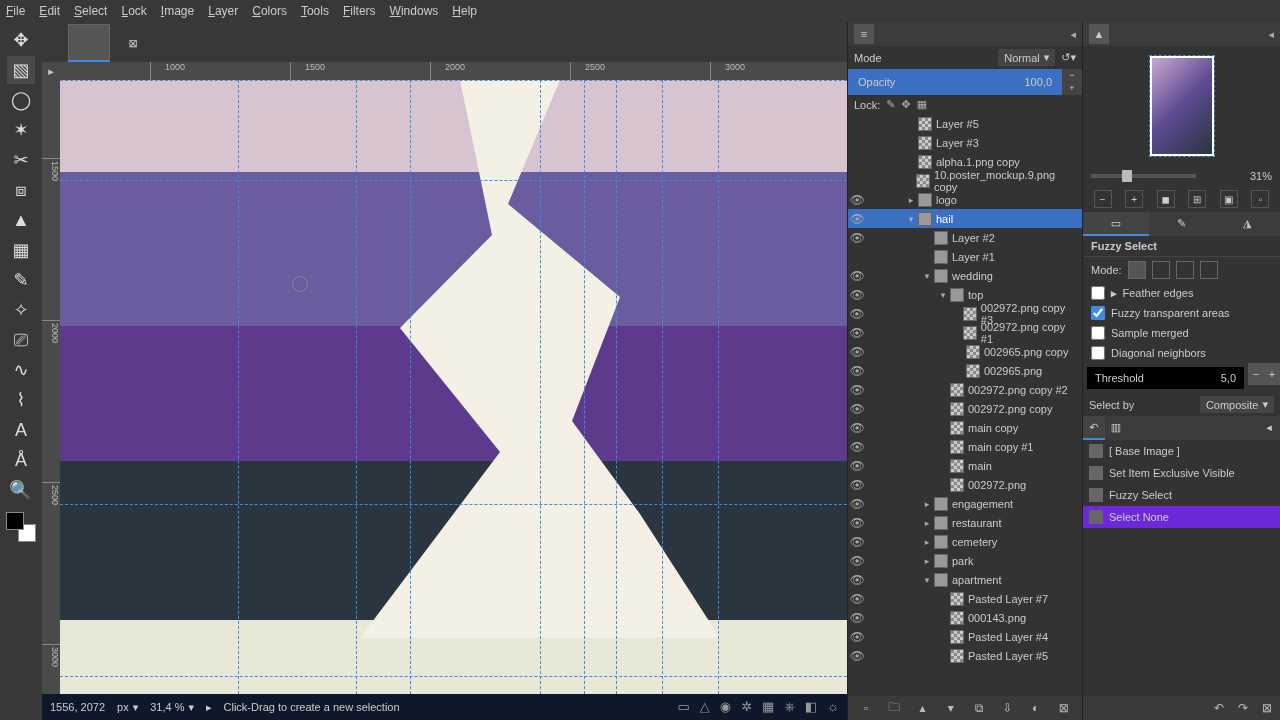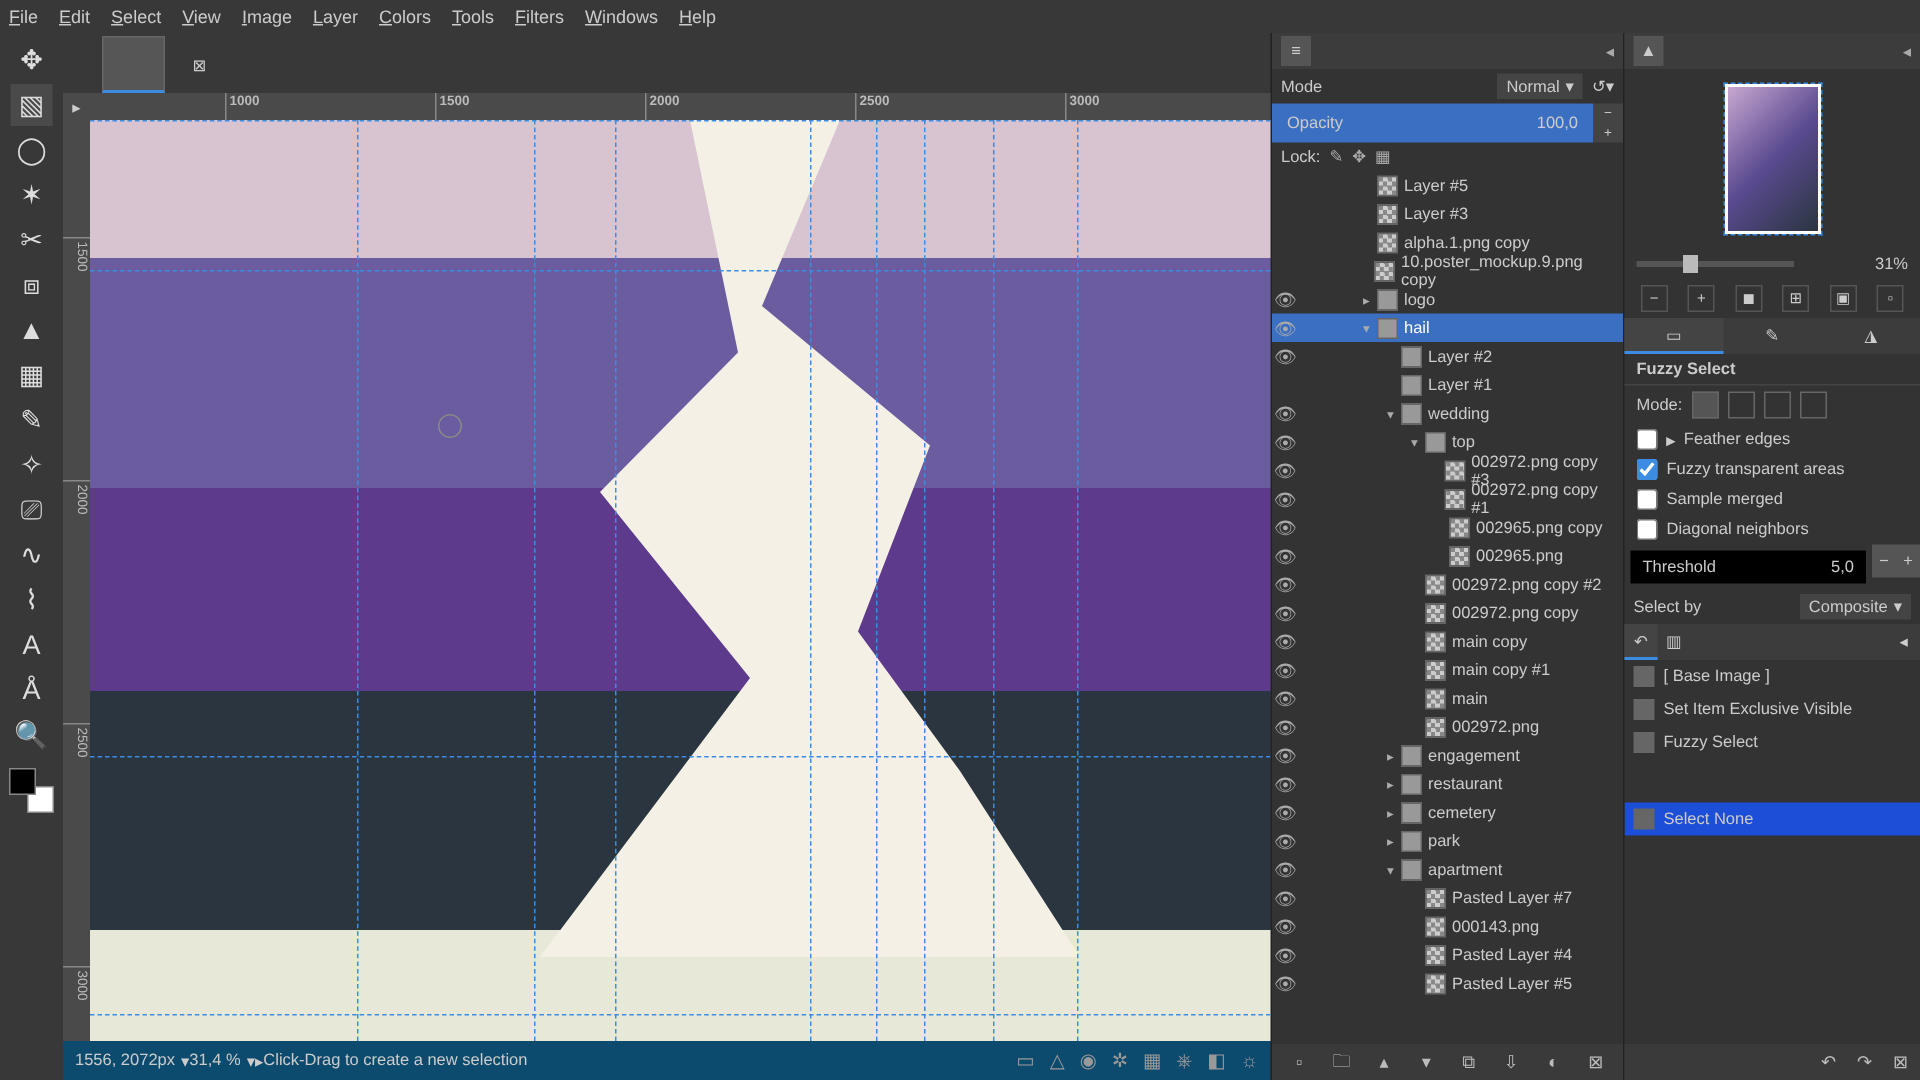--- a/index.html
+++ b/index.html
@@ -18,30 +18,30 @@
 .fgbg .bg { position:absolute; width:18px; height:18px; background:#fff; border:1px solid #888; bottom:0; right:0; }
 
 
 .canvas-area { flex:1; display:flex; flex-direction:column; background:#4a4a4a; }
 .tabbar { height:40px; background:#383838; display:flex; align-items:end; padding-left:26px; }
 .doctab { width:42px; height:38px; background:#565656; border:1px solid #666; margin-right:4px; position:relative; border-bottom:2px solid #3b8ce2; }
 .doctab-inactive { width:22px; height:22px; display:flex; align-items:center; justify-content:center; color:#ccc; margin-left:8px; margin-bottom:8px; }
 .ruler-row { display:flex; }
 .corner { width:18px; height:18px; background:#4a4a4a; display:flex; align-items:center; justify-content:center; }
 .hruler { flex:1; height:18px; background:#4a4a4a; position:relative; font-size:9px; color:#bbb; overflow:hidden; }
-.hruler .tick { position:absolute; top:0; height:18px; border-left:1px solid #888; padding-left:2px;font-weight:bold; }
+.hruler .tick { position:absolute; top:0; height:18px; border-left:1px solid #888; padding-left:14px; }
 .content-row { display:flex; flex:1; }
 .vruler { width:18px; background:#4a4a4a; position:relative; font-size:9px; color:#bbb; }
 .vruler .tick { position:absolute; left:0; width:18px; border-top:1px solid #888; writing-mode:vertical-rl; padding-top:2px; }
 .canvas { flex:1; background:linear-gradient(180deg,#d8c4d0 0%,#d8c4d0 15%,#6b5ca0 15%,#6b5ca0 40%,#5d3a8c 40%,#5d3a8c 62%,#2a3540 62%,#2a3540 88%,#e8e8d8 88%); position:relative; overflow:hidden; }
 .guide-h { position:absolute; left:0; right:0; border-top:1px dashed #3b8ce2; }
 .guide-v { position:absolute; top:0; bottom:0; border-left:1px dashed #3b8ce2; }
 .silhouette { position:absolute; top:0; left:280px; width:400px; height:620px; background:#f5f0e6; clip-path:polygon(30% 0,55% 0,42% 20%,70% 35%,58% 55%,75% 70%,95% 90%,5% 90%,40% 60%,15% 40%,38% 25%); }
 .cursor-hand { position:absolute; top:196px; left:232px; width:16px; height:16px; border:1px solid #888; border-radius:50%; }
-.statusbar { height:26px; background:#0c4a6e; display:flex; align-items:center; padding:0 8px; gap:0; font-size:11px; }
+.statusbar { height:26px; background:#0f172a; display:flex; align-items:center; padding:0 8px; gap:12px; font-size:11px; }
 .statusbar .spacer { flex:1; }
 .sb-combo { display:flex; align-items:center; gap:4px; }
 .sb-icons { display:flex; gap:10px; color:#999; font-size:13px; margin-left:auto; }
 
 
 .rightcol { width:235px; background:#333; display:flex; flex-direction:column; border-left:1px solid #222; }
 .rightcol2 { width:198px; background:#333; display:flex; flex-direction:column; border-left:1px solid #222; }
 .panel-headerbar { height:24px; background:#3c3c3c; display:flex; align-items:center; padding:0 6px; }
 .panel-headerbar .icon { width:20px; height:20px; background:#555; display:flex; align-items:center; justify-content:center; }
 .panel-headerbar .right { margin-left:auto; color:#aaa; }
@@ -79,31 +79,31 @@
 .moderow .mode-btn { width:18px; height:18px; border:1px solid #666; }
 .moderow .mode-btn.active { background:#555; }
 .check { display:flex; align-items:center; padding:3px 8px; gap:6px; }
 .check input { accent-color:#3b8ce2; width:14px; height:14px; }
 .threshold { height:22px; background:#000000; display:flex; align-items:center; padding:0 8px; margin:4px; }
 .threshold .val { margin-left:auto; }
 .thr-btns { display:flex; }
 .thr-btns div { width:16px; height:22px; background:#555; text-align:center; line-height:22px; }
 .history { flex:1; overflow:auto; }
 .hist-row { display:flex; align-items:center; height:22px; padding:0 6px; gap:6px; }
-.hist-row.selected { background:#1d4ed8;margin-top:29px; }
+.hist-row.selected { background:#6d28d9; }
 .hist-thumb { width:14px; height:14px; background:#666; }
 </style>
 </head>
 <body>
 
 <div class="menubar">
     <span>File</span>
     <span>Edit</span>
     <span>Select</span>
-    <span>View</span>
+    <span>Lock</span>
     <span>Image</span>
     <span>Layer</span>
     <span>Colors</span>
     <span>Tools</span>
     <span>Filters</span>
     <span>Windows</span>
     <span>Help</span>
   </div>
 
 <div class="main">

